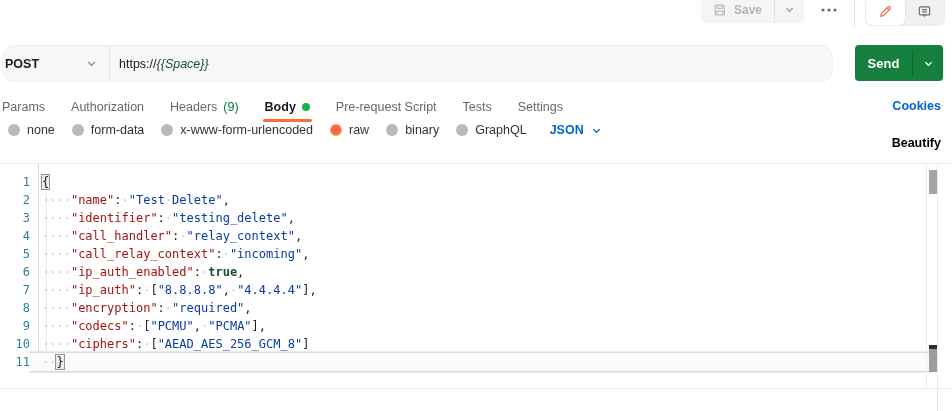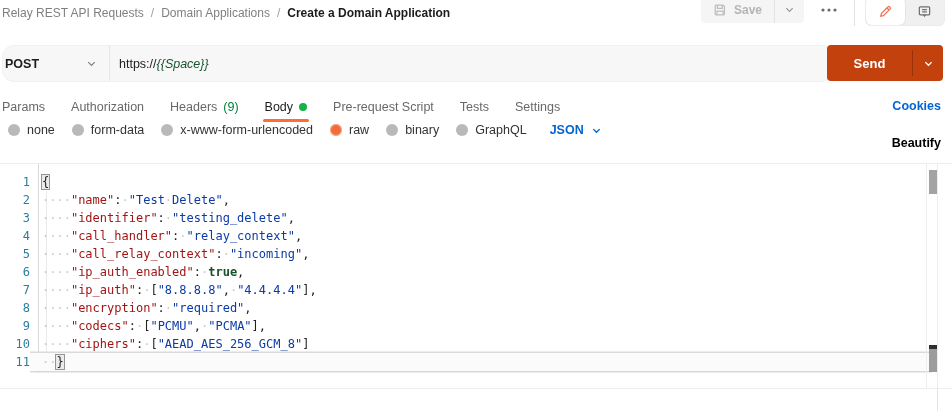--- a/index.html
+++ b/index.html
@@ -26,31 +26,31 @@
   .seg-item.selected { background:#ffffff; border-radius:6px; box-shadow:0 0 0 1px #e4e4e4; }
 
   
   .url-bar { position:absolute; left:2px; top:45px; width:831px; height:37px;
     background:#f7f7f7; border:1px solid #f0f0f0; border-radius:12px; display:flex; align-items:stretch; }
   .method { width:106px; display:flex; align-items:center; justify-content:space-between;
     padding:0 12px 0 2px; font-size:12.5px; font-weight:700; color:#1c1c1c; cursor:pointer; }
   .bar-div { width:1px; background:#e6e6e6; }
   .url-text { flex:1; display:flex; align-items:center; padding-left:9px; font-size:12.5px; color:#212121; white-space:nowrap; overflow:hidden; cursor:text; }
   .url-var { color:#14532d;font-style:italic; }
-  .send-btn { position:absolute; right:9px; top:45px; width:116px; height:36px; background:#c2410c;
+  .send-btn { position:absolute; right:9px; top:45px; width:88px; height:36px; background:#15803d;
     border-radius:4px; display:flex; align-items:stretch; color:#ffffff; overflow:hidden; }
   .send-main { flex:1; display:flex; align-items:center; justify-content:center; font-size:13px; font-weight:600; cursor:pointer; }
   .send-div { width:1px; background:rgba(0,0,0,0.22); margin:5px 0; }
   .send-caret { width:30px; display:flex; align-items:center; justify-content:center; cursor:pointer; }
 
   
   .tabs { position:absolute; left:2px; top:92px; height:30px; display:flex; align-items:flex-end; }
   .tab { position:relative; display:flex; align-items:center; gap:6px; height:30px;
     margin-right:26px; font-size:12.5px; color:#686868; cursor:pointer; white-space:nowrap; }
-  .tab.active { color:#1c1c1c; font-weight:400; }
+  .tab.active { color:#1c1c1c; font-weight:700; }
   .tab .count { color:#047c3c; }
   .tab .dot { width:8px; height:8px; border-radius:50%; background:#12b347; }
   .tab .underline { position:absolute; left:-2px; right:-2px; bottom:0; height:3px; background:#ff6c37; border-radius:2px; }
   .cookies-link { position:absolute; right:11px; top:99px; font-size:12.5px; font-weight:600; color:#0265d2; cursor:pointer; }
 
   
   .body-opts { position:absolute; left:8px; top:117px; height:26px; display:flex; align-items:center; gap:17px; }
   .radio-item { display:flex; align-items:center; gap:7px; font-size:12.5px; color:#333333; cursor:pointer; white-space:nowrap; }
   .radio-dot { width:12px; height:12px; border-radius:50%; background:#b9b9b9; }
   .radio-item.selected .radio-dot { background:#f26b3a; box-shadow:0 0 0 1px #f8b39a inset; }
@@ -82,21 +82,20 @@
   .scroll-thumb-bottom { position:absolute; left:2px; top:182px; width:8px; height:27px; background:#9c9c9c; border-top:4px solid #2f2f2f; cursor:pointer; }
   .page-scroll-line { position:absolute; left:937px; top:389px; width:1px; height:22px; background:#e3e3e3; }
 
   svg { display:block; }
 </style>
 </head>
 <body>
 
 <div class="screen">
 
-  <div class="breadcrumb" id="breadcrumb"><span class="crumb">Relay REST API Requests</span><span class="crumb-sep">/</span><span class="crumb">Domain Applications</span><span class="crumb-sep">/</span><span class="crumb active">Create a Domain Application</span></div>
 
   <div class="top-actions">
     <div class="save-btn">
       <div class="save-main">
         <span>
           <svg width="14" height="14" viewBox="0 0 16 16" fill="none" stroke="#bcbcbc" stroke-width="1.4">
             <path d="M2.5 3.5 a1 1 0 0 1 1-1 h8 l1.5 1.5 v8.5 a1 1 0 0 1 -1 1 h-8.5 a1 1 0 0 1 -1-1 z"></path>
             <path d="M5 2.8 v3.4 h5.5 v-3.4"></path>
             <path d="M4.5 13.2 v-4 h7 v4"></path>
           </svg>

